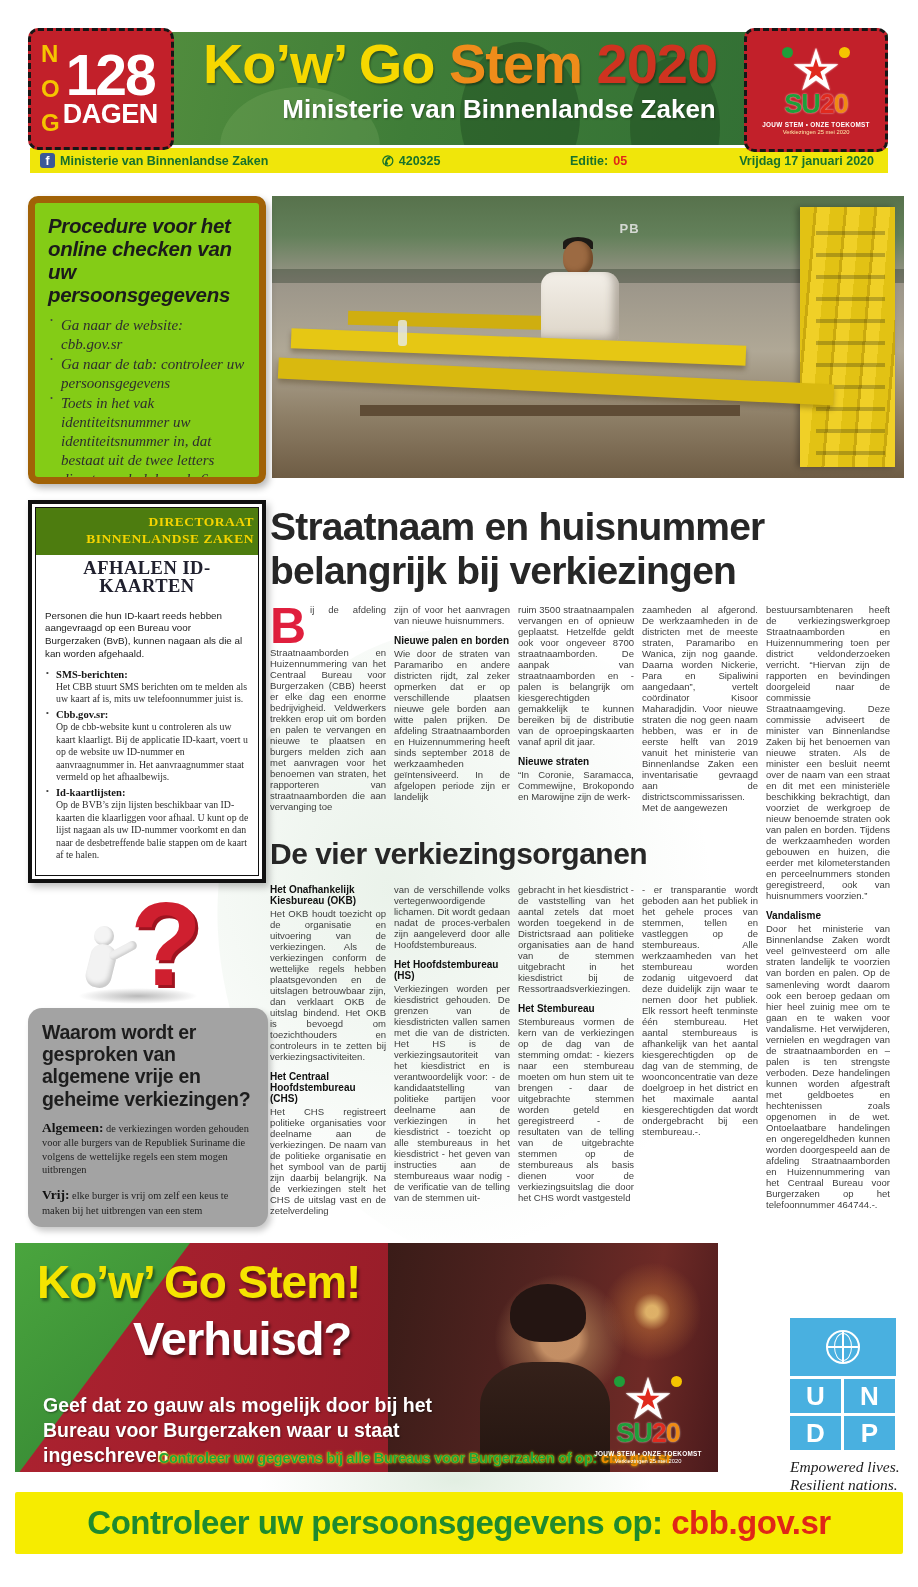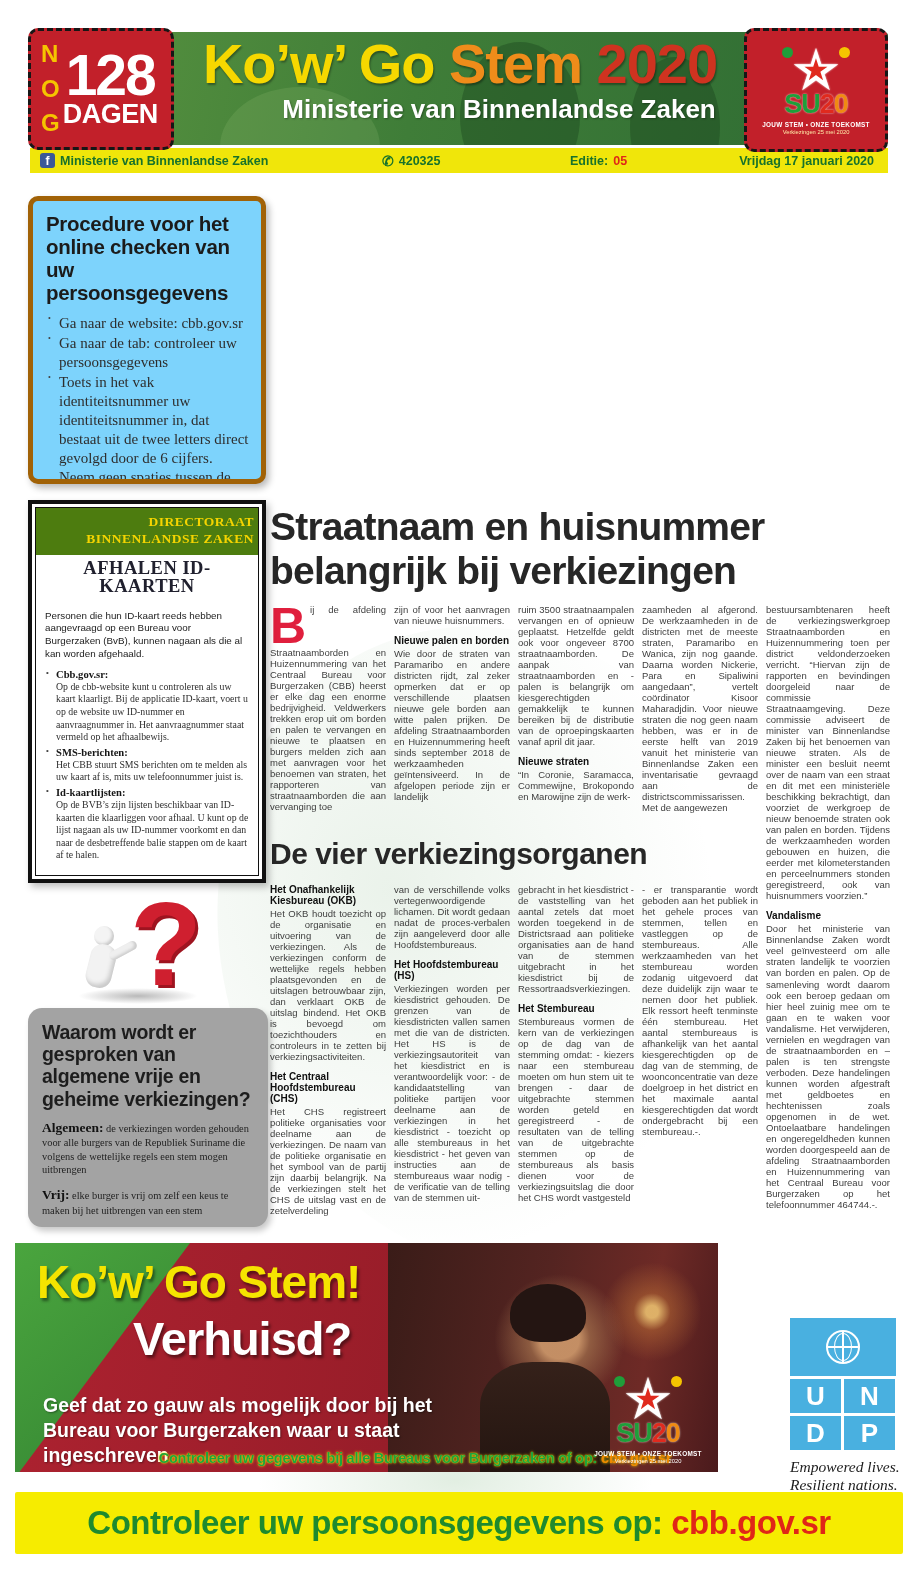--- a/index.html
+++ b/index.html
@@ -60,22 +60,22 @@
   .fb-icon { width:15px; height:15px; background:#3b5998; color:#fff; border-radius:3px; font-size:12px; font-weight:bold;
     display:flex; align-items:center; justify-content:center; line-height:1; }
   .ib-phone { left:352px; }
   .phone-icon { font-size:14px; color:#17722b; }
   .ib-editie { left:540px; }
   .ed-val { color:#e02717; }
   .ib-date { right:14px; }
 
   
   .procedure-box { position:absolute; left:28px; top:196px; width:238px; height:288px; z-index:2;
-    background:#7dd3fc; border:5px solid #a16207; border-radius:10px; box-shadow:3px 4px 7px rgba(0,0,0,.28);
-    padding:12px 11px 8px 13px; overflow:hidden; }
+    background:#84cc16; border:7px solid #a16207; border-radius:10px; box-shadow:3px 4px 7px rgba(0,0,0,.28);
+    padding:12px 11px 8px 13px; overflow:hidden;font-style:italic; }
   .proc-title { font-weight:bold; font-size:20.5px; line-height:1.12; color:#1b1b1b; letter-spacing:-.3px; margin-bottom:9px; }
   .serif-list { list-style:none; font-family:"Liberation Serif", serif; font-size:15px; line-height:1.27; color:#2e2e2e; }
   .serif-list li { position:relative; padding-left:13px; margin-bottom:1px; }
   .serif-list li::before { content:"•"; position:absolute; left:2px; top:0; font-size:8px; color:#444; }
 
   .oproep-box { position:absolute; left:28px; top:500px; width:238px; height:383px; z-index:2;
     background:#fff; border:4px solid #101010; padding:3px; box-shadow:3px 4px 7px rgba(0,0,0,.25); }
   .oproep-inner { border:1px solid #101010; width:100%; height:100%; overflow:hidden; }
   .oproep-head { background:#4d7c0f; text-align:right; padding:6px 4px 7px; }
   .oproep-head div { color:#f5d400; font-family:"Liberation Serif", serif; font-weight:bold; font-size:13.5px; line-height:1.25; letter-spacing:.5px; }
@@ -273,26 +273,26 @@
     <div class="oproep-inner">
       <div class="oproep-head">
         <div>DIRECTORAAT</div>
         <div>BINNENLANDSE ZAKEN</div>
       </div>
       <div class="oproep-subtitle">AFHALEN ID-KAARTEN</div>
       <div class="oproep-body">
         <div class="oproep-intro">Personen die hun ID-kaart reeds hebben aangevraagd op een Bureau voor Burgerzaken (BvB), kunnen nagaan als die al kan worden afgehaald.</div>
         <ul class="oproep-list">
           <li>
+            <span class="olbl">SMS-berichten:</span>
+            <span class="otxt">Het CBB stuurt SMS berichten om te melden als uw kaart af is, mits uw telefoonnummer juist is.</span>
+          </li>
+          <li>
             <span class="olbl">Cbb.gov.sr:</span>
             <span class="otxt">Op de cbb-website kunt u controleren als uw kaart klaarligt. Bij de applicatie ID-kaart, voert u op de website uw ID-nummer en aanvraagnummer in. Het aanvraagnummer staat vermeld op het afhaalbewijs.</span>
-          </li>
-          <li>
-            <span class="olbl">SMS-berichten:</span>
-            <span class="otxt">Het CBB stuurt SMS berichten om te melden als uw kaart af is, mits uw telefoonnummer juist is.</span>
           </li>
           <li>
             <span class="olbl">Id-kaartlijsten:</span>
             <span class="otxt">Op de BVB’s zijn lijsten beschikbaar van ID-kaarten die klaarliggen voor afhaal. U kunt op de lijst nagaan als uw ID-nummer voorkomt en dan naar de desbetreffende balie stappen om de kaart af te halen.</span>
           </li>
 
         </ul>
       </div>
     </div>
   </div>
@@ -307,20 +307,34 @@
 
   <div class="question-box">
     <div class="qb-title">Waarom wordt er gesproken van algemene vrije en geheime verkiezingen?</div>
     <ul class="qb-list">
       <li><span class="qlbl">Algemeen:</span> <span>de verkiezingen worden gehouden voor alle burgers van de Republiek Suriname die volgens de wettelijke regels een stem mogen uitbrengen</span></li>
       <li><span class="qlbl">Vrij:</span> <span>elke burger is vrij om zelf een keus te maken bij het uitbrengen van een stem</span></li>
       <li> </li>
     </ul>
   </div>
 
+  <div class="photo1">
+    <div class="p1-shelf"></div>
+    <div class="p1-boards"></div>
+    <div class="p1-board-marks"></div>
+    <div class="p1-plank3"></div>
+    <div class="p1-person-hair"></div>
+    <div class="p1-person-head"></div>
+    <div class="p1-person-body"></div>
+    <div class="p1-plank1"></div>
+    <div class="p1-plank2"></div>
+    <div class="p1-table"></div>
+    <div class="p1-bottle"></div>
+    <div class="p1-pb">PB</div>
+  </div>
 
   <h1 class="headline1">Straatnaam en huisnummer belangrijk bij verkiezingen</h1>
 
   <div class="col a1 c1">
     <p class="body-txt"><span class="dropcap">B</span><span>ij de afdeling Straatnaamborden en Huizennummering van het Centraal Bureau voor Burgerzaken (CBB) heerst er elke dag een enorme bedrijvigheid. Veldwerkers trekken erop uit om borden en palen te vervangen en nieuwe te plaatsen en burgers melden zich aan met aanvragen voor het benoemen van straten, het rapporteren van straatnaamborden die aan vervanging toe</span></p>
   </div>
   <div class="col a1 c2">
     <p class="body-txt">zijn of voor het aanvragen van nieuwe huisnummers.</p>
     <h4 class="body-h">Nieuwe palen en borden</h4>
     <p class="body-txt">Wie door de straten van Paramaribo en andere districten rijdt, zal zeker opmerken dat er op verschillende plaatsen nieuwe gele borden aan witte palen prijken. De afdeling Straatnaamborden en Huizennummering heeft sinds september 2018 de werkzaamheden geïntensiveerd. In de afgelopen periode zijn er landelijk</p>

